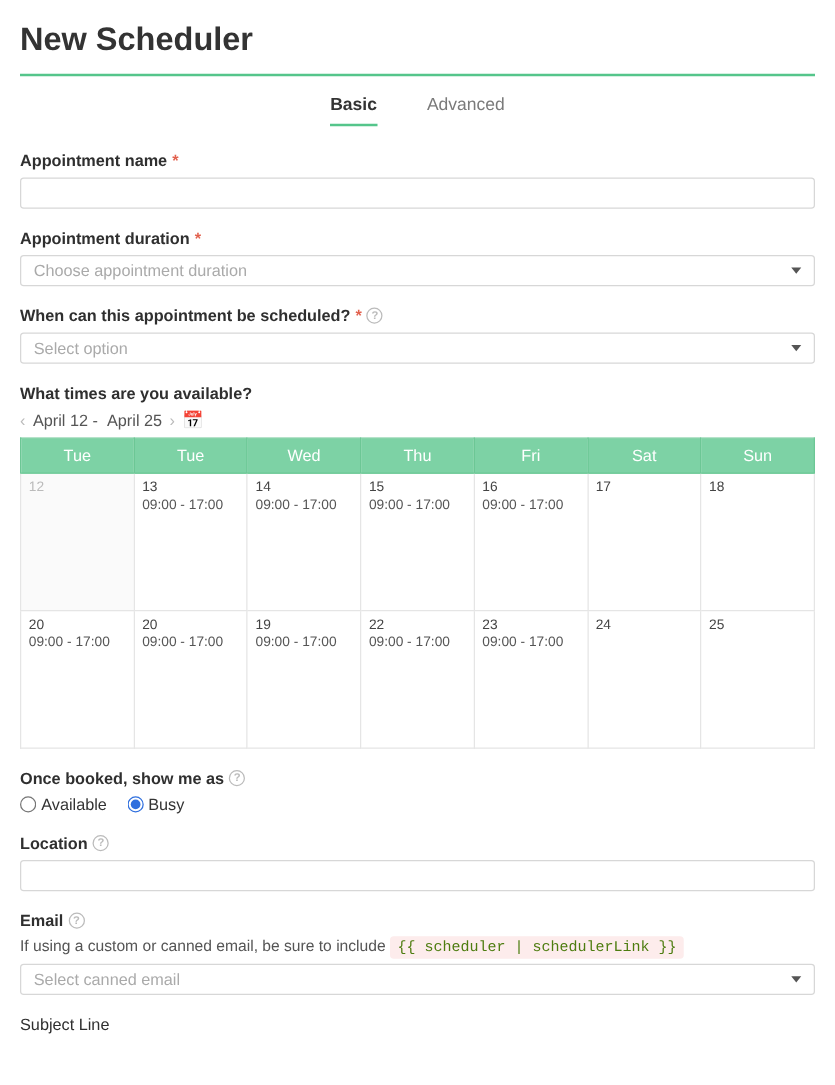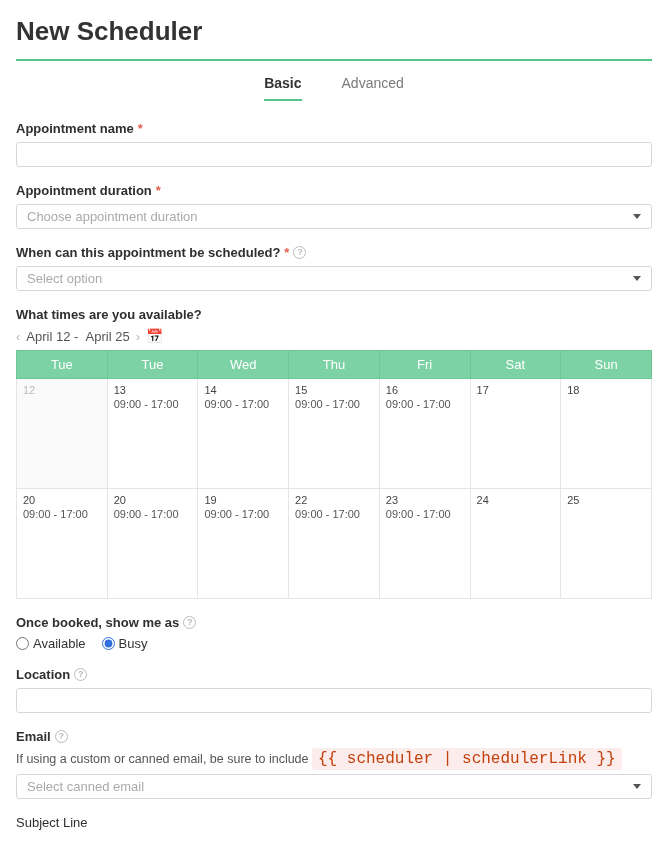--- a/index.html
+++ b/index.html
@@ -137,24 +137,24 @@
   }
   .radio-row label { display: flex; align-items: center; gap: 4px; cursor: pointer; }
   .hint {
     font-size: 12.5px;
     color: #555;
     margin-bottom: 6px;
   }
   .merge-tag {
     font-family: "Courier New", monospace;
     background: #fdecec;
-    color: #c2410c;
+    color: #4d7c0f;
     padding: 2px 6px;
     border-radius: 3px;
-    font-size: 16px;
+    font-size: 12px;
   }
   input[type=radio] { accent-color: #2f6fde; }
 </style>
 </head>
 <body>
 
 <h1 class="page-title">New Scheduler</h1>
 
 <div class="tabs">
   <div class="tab active">Basic</div>

